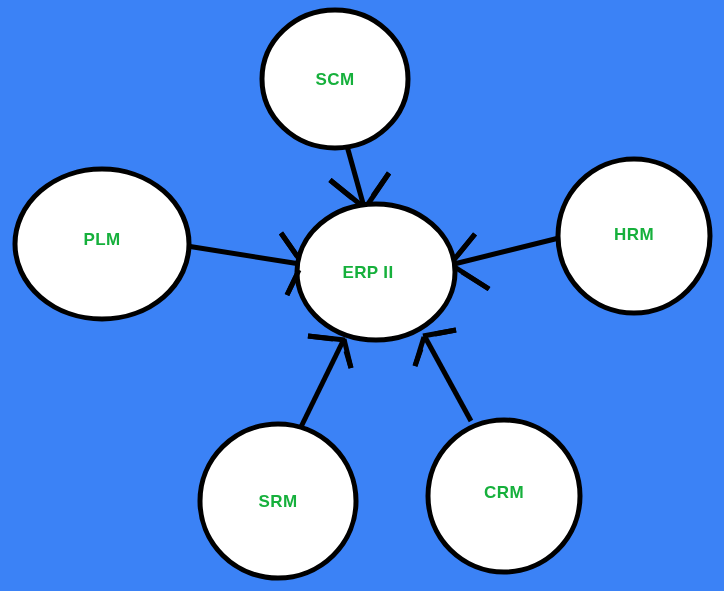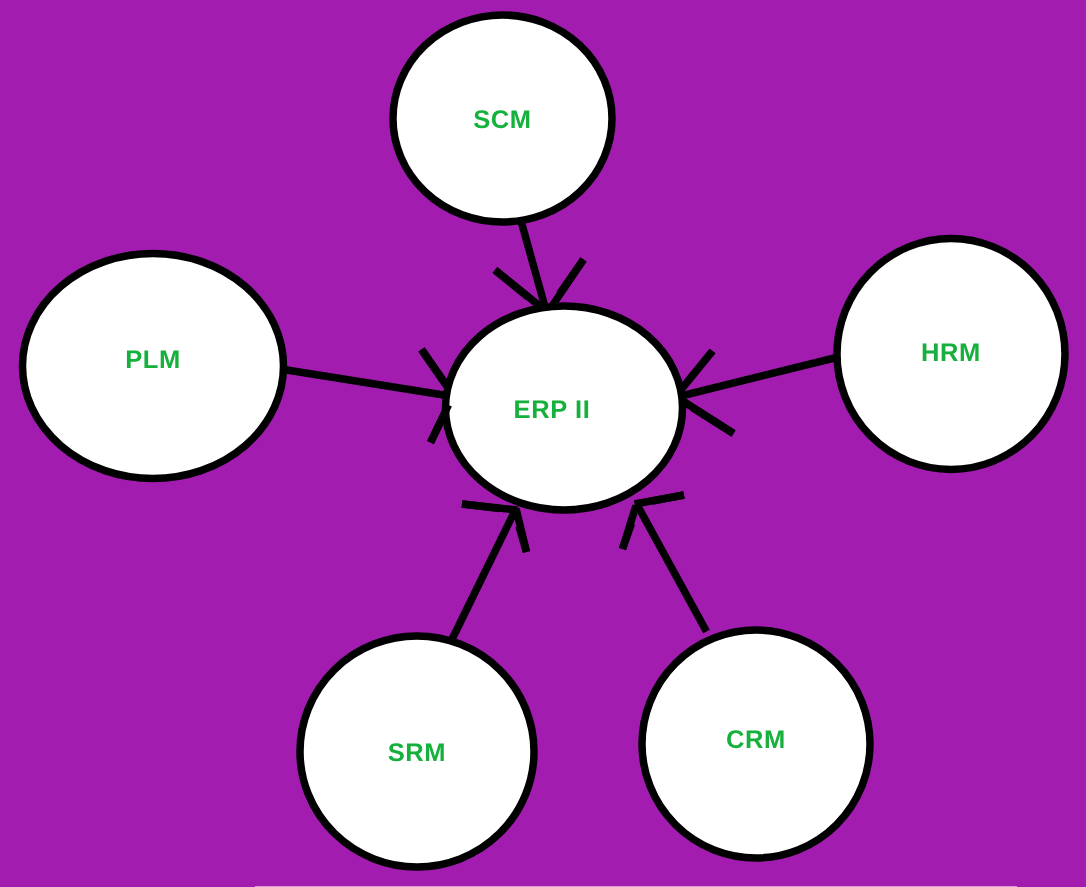--- a/index.html
+++ b/index.html
@@ -8,21 +8,21 @@
     padding: 0;
     background: #ffffff;
   }
   body {
     font-family: "Liberation Sans", sans-serif;
   }
   #diagram-root {
     position: relative;
     width: 724px;
     height: 591px;
-    background: #a21caf;
+    background: #3b82f6;
     overflow: hidden;
   }
   #diagram-svg {
     position: absolute;
     top: 0;
     left: 0;
     width: 724px;
     height: 591px;
     display: block;
   }

